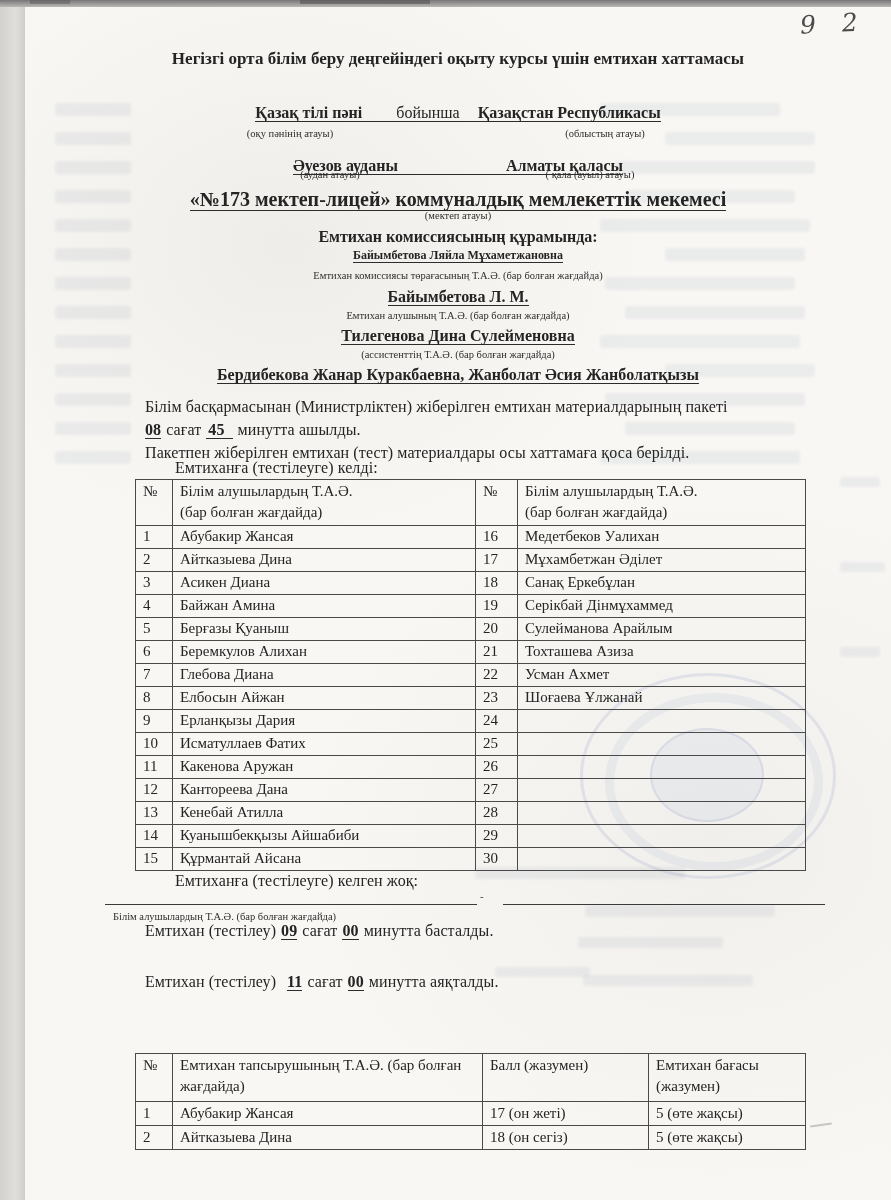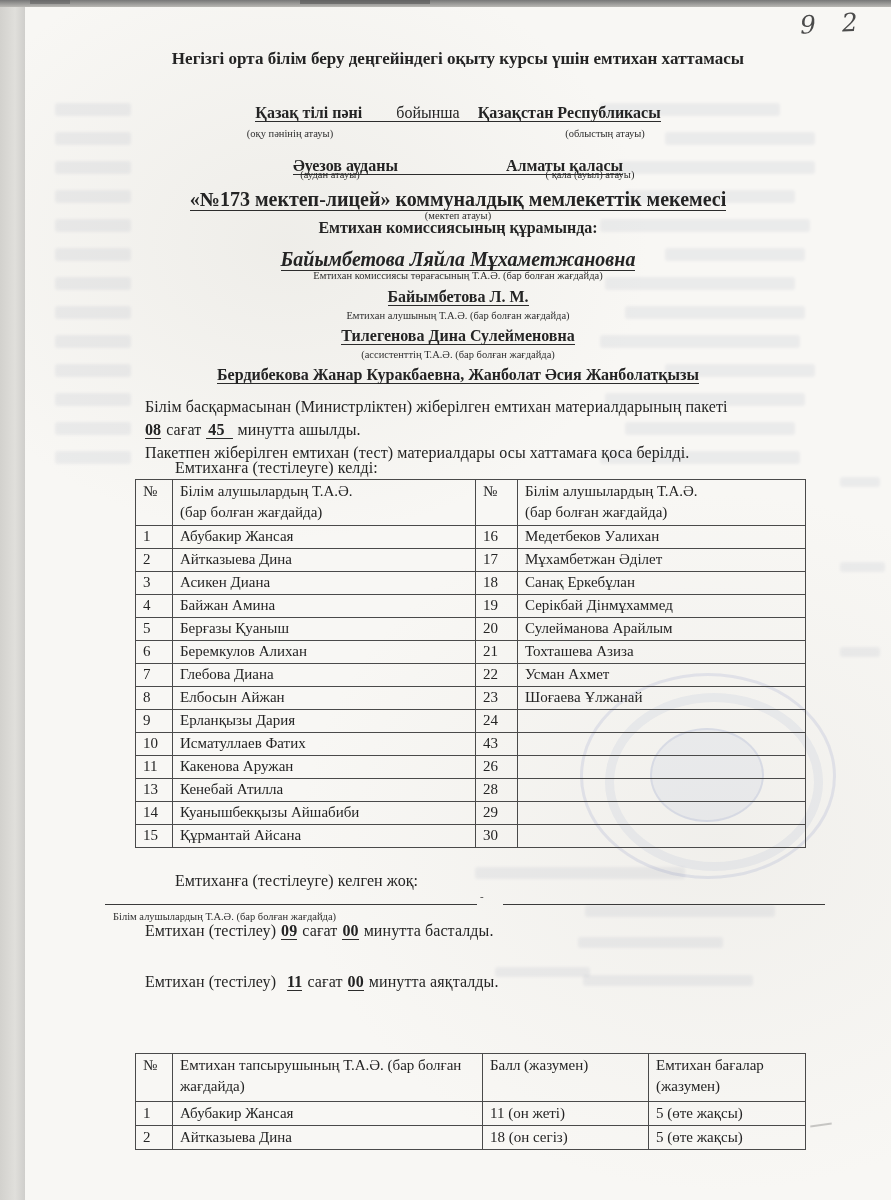--- a/index.html
+++ b/index.html
@@ -120,22 +120,22 @@
     </span>
   </div>
   <div class="abs small" style="top:162px;left:235px;width:140px;text-align:center;">(аудан атауы)</div>
   <div class="abs small" style="top:162px;left:485px;width:160px;text-align:center;">( қала (ауыл) атауы)</div>
 
   <div class="abs center" style="top:181px;font-size:20px;">
     <span class="u fillv">«№173 мектеп-лицей» коммуналдық мемлекеттік мекемесі</span>
   </div>
   <div class="abs small center" style="top:203px;">(мектеп атауы)</div>
 
-  <div class="abs center bold" style="top:212px;font-size:16px;">Емтихан комиссиясының құрамында:</div>
-  <div class="abs center" style="top:241px;font-size:20px;font-style:italic;">
+  <div class="abs center bold" style="top:221px;font-size:16px;">Емтихан комиссиясының құрамында:</div>
+  <div class="abs center" style="top:241px;font-size:12px;">
     <span class="u fillv">Байымбетова Ляйла Мұхаметжановна</span>
   </div>
   <div class="abs small center" style="top:263px;">Емтихан комиссиясы төрағасының Т.А.Ә. (бар болған жағдайда)</div>
   <div class="abs small center" style="top:303px;">Емтихан алушының Т.А.Ә. (бар болған жағдайда)</div>
   <div class="abs center" style="top:281px;font-size:16px;">
     <span class="u fillv">Байымбетова Л. М.</span>
   </div>
   <div class="abs center" style="top:320px;font-size:16px;">
     <span class="u fillv">Тилегенова Дина Сулейменовна</span>
   </div>
@@ -224,27 +224,33 @@
         </tr>
         <tr>
           <td>9</td>
           <td>Ерланқызы Дария</td>
           <td>24</td>
           <td></td>
         </tr>
         <tr>
           <td>10</td>
           <td>Исматуллаев Фатих</td>
-          <td>43</td>
+          <td>25</td>
           <td></td>
         </tr>
         <tr>
           <td>11</td>
           <td>Какенова Аружан</td>
           <td>26</td>
+          <td></td>
+        </tr>
+        <tr>
+          <td>12</td>
+          <td>Кантореева Дана</td>
+          <td>27</td>
           <td></td>
         </tr>
         <tr>
           <td>13</td>
           <td>Кенебай Атилла</td>
           <td>28</td>
           <td></td>
         </tr>
         <tr>
           <td>14</td>
@@ -281,30 +287,30 @@
         <col style="width:310px">
         <col style="width:166px">
         <col style="width:157px">
       </colgroup>
     <thead>
       <tr>
         <th>№</th>
         <th>Емтихан тапсырушының Т.А.Ә. (бар болған жағдайда)</th>
         <th>Балл (жазумен)</th>
         <th>
-          <span>Емтихан бағалар</span><br>
+          <span>Емтихан бағасы</span><br>
           <span>(жазумен)</span>
         </th>
       </tr>
     </thead>
     <tbody id="results-body">
         <tr>
           <td>1</td>
           <td>Абубакир Жансая</td>
-          <td>11 (он жеті)</td>
+          <td>17 (он жеті)</td>
           <td>5 (өте жақсы)</td>
         </tr>
         <tr>
           <td>2</td>
           <td>Айтказыева Дина</td>
           <td>18 (он сегіз)</td>
           <td>5 (өте жақсы)</td>
         </tr>
       </tbody>
   </table>

